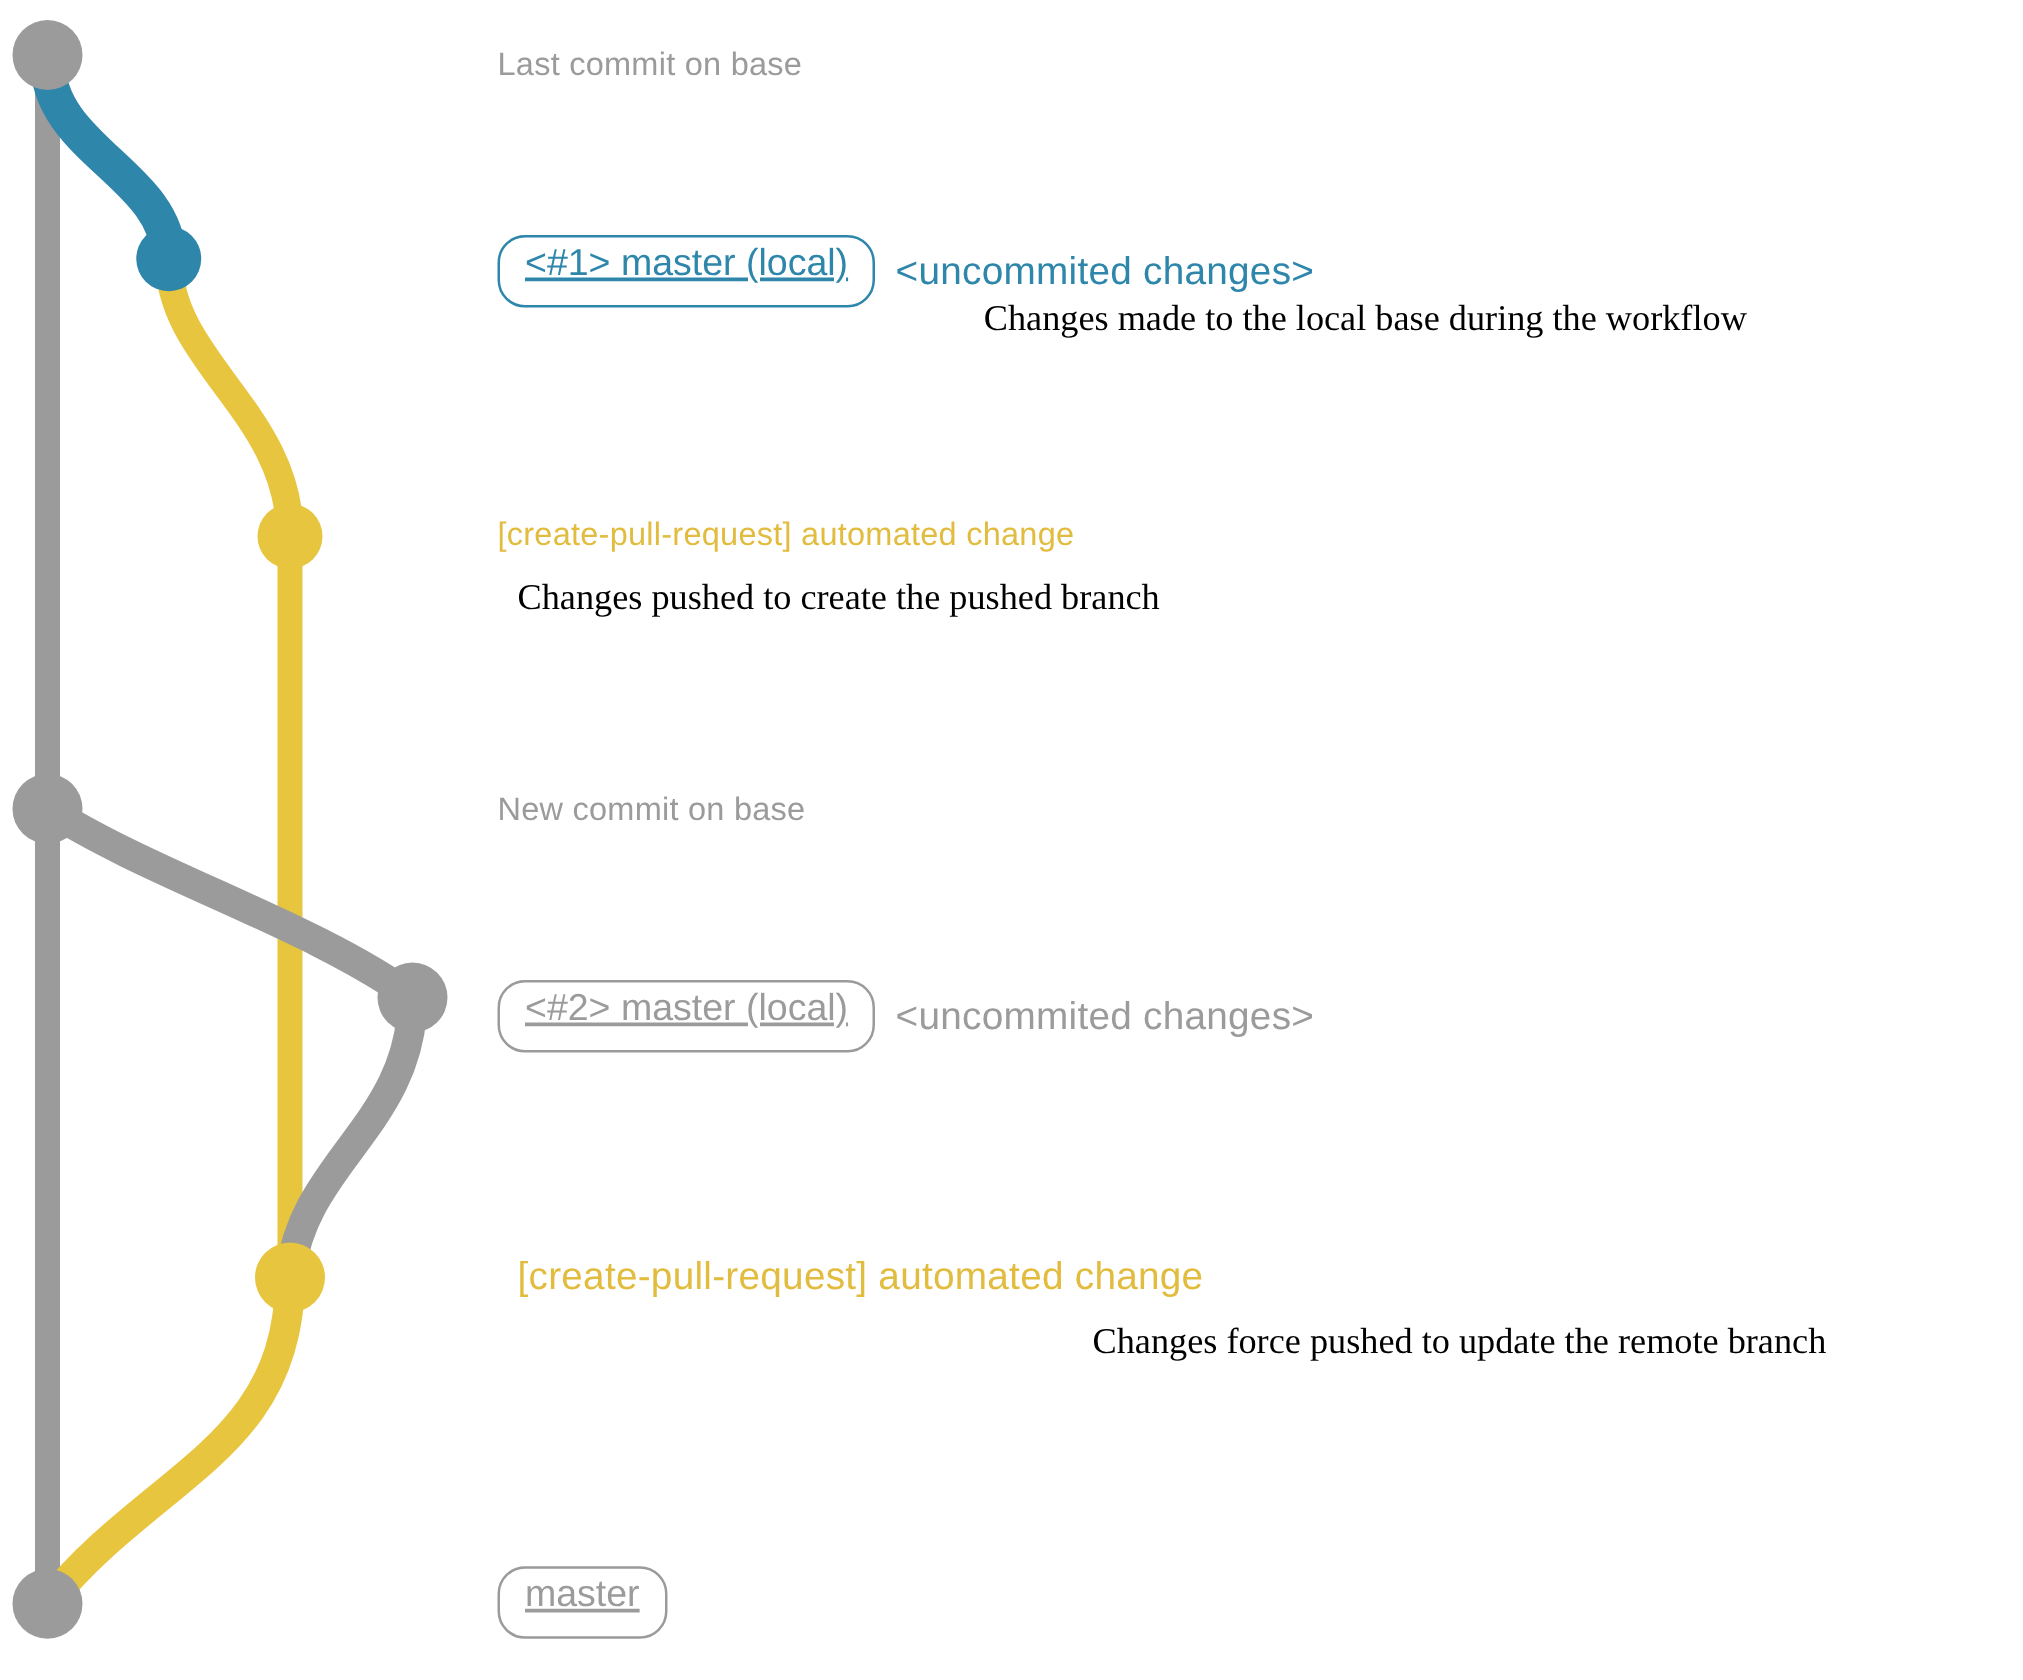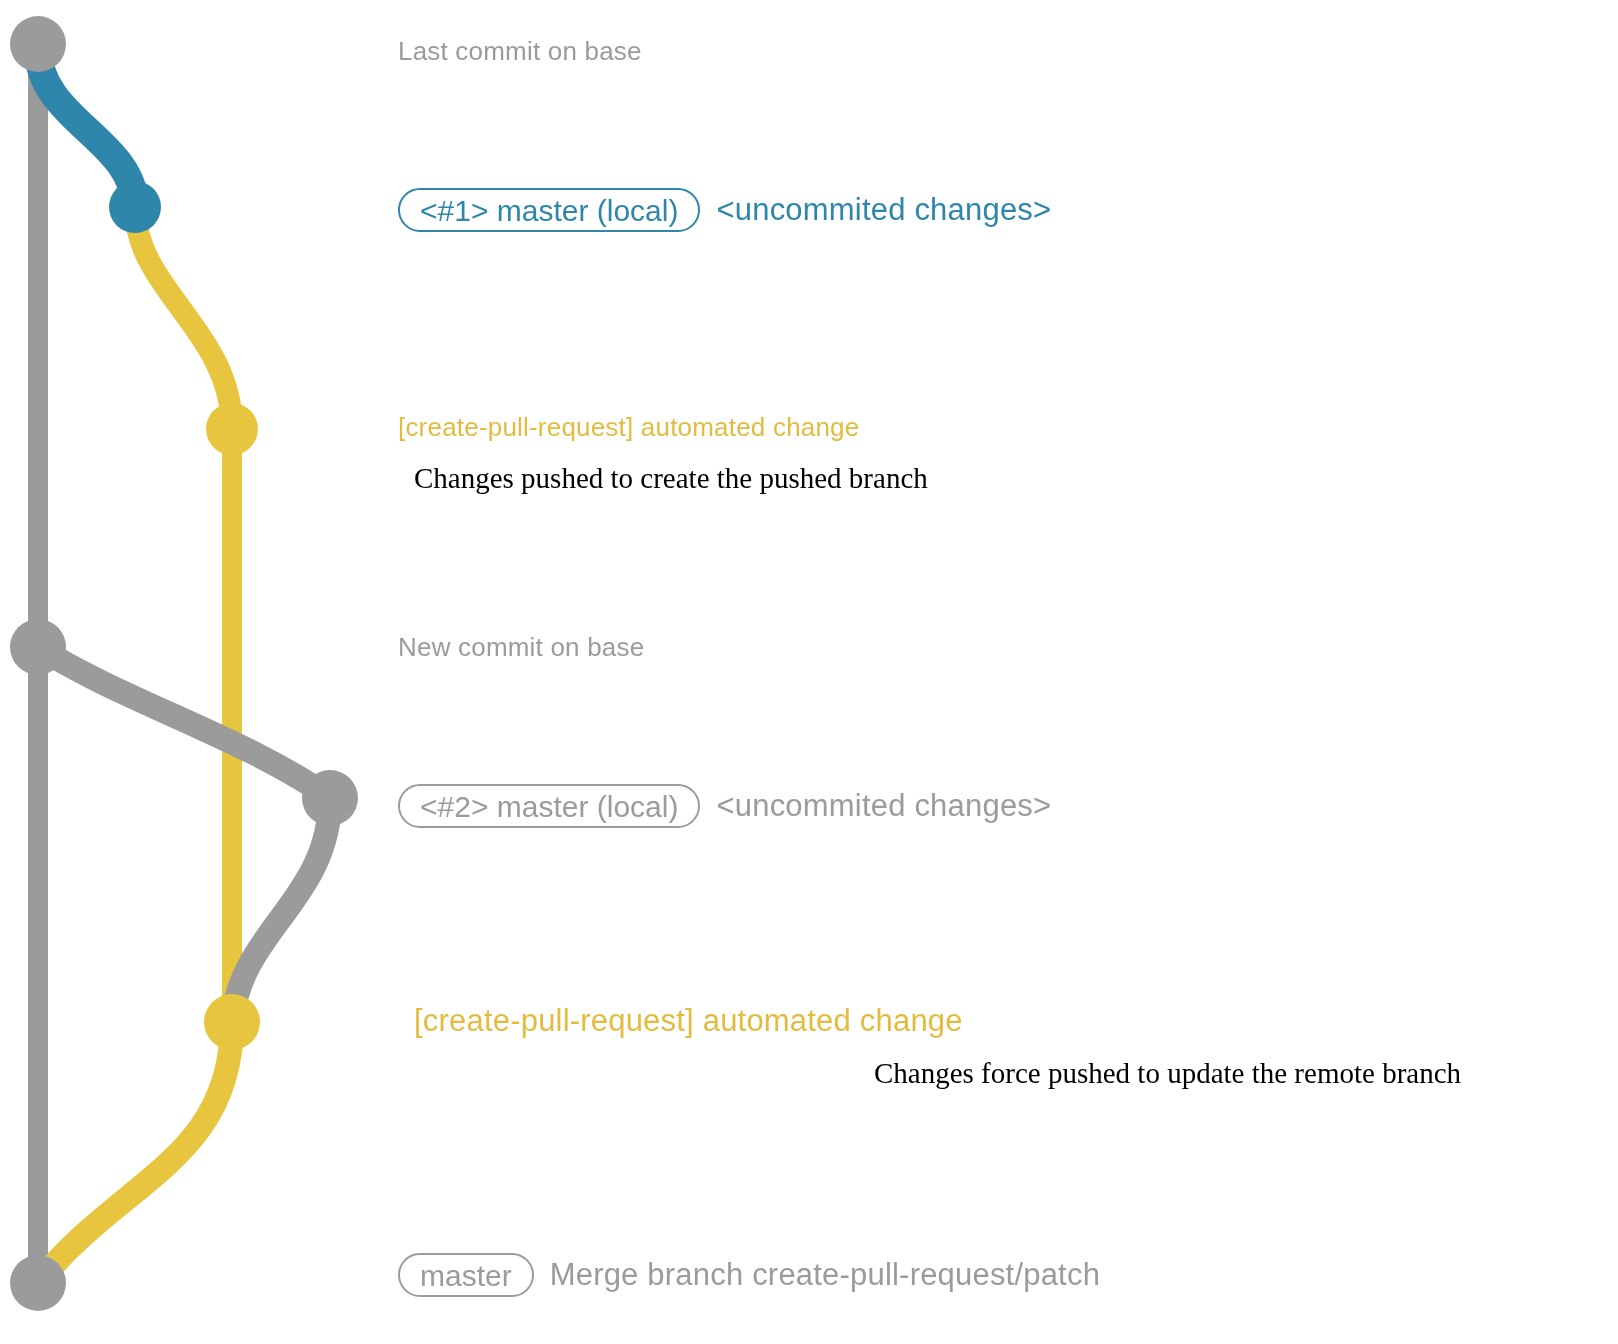--- a/index.html
+++ b/index.html
@@ -42,25 +42,26 @@
   .heading {
     font-family: "Liberation Sans", sans-serif;
     font-size: 26px;
     letter-spacing: 0.2px;
   }
 
   .badge {
     display: inline-block;
     border: 2px solid currentColor;
     border-radius: 22px;
-    padding: 6px 20px 4px 20px;
+    padding: 6px 20px 18px 20px;
     font-family: "Liberation Sans", sans-serif;
     font-size: 30px;
     line-height: 1;
     box-sizing: border-box;
+    text-decoration: underline;
   }
 
   .subject {
     font-family: "Liberation Sans", sans-serif;
     font-size: 31px;
     margin-left: 16px;
     letter-spacing: 0.2px;
   }
 
   .desc {
@@ -106,20 +107,21 @@
 <div class="labels">
 
   <div class="row" style="left:398px; top:36px;">
     <span class="heading c-gray">Last commit on base</span>
   </div>
 
   <div class="row" style="left:398px; top:188px;">
     <span class="badge c-blue">&lt;#1&gt; master (local)</span>
     <span class="subject c-blue">&lt;uncommited changes&gt;</span>
   </div>
+  <div class="desc" style="left:787px; top:239px;">Changes made to the local base during the workflow</div>
 
   <div class="row" style="left:398px; top:412px;">
     <span class="heading c-yellow">[create-pull-request] automated change</span>
   </div>
   <div class="desc" style="left:414px; top:462px;">Changes pushed to create the pushed branch</div>
 
   <div class="row" style="left:398px; top:632px;">
     <span class="heading c-gray">New commit on base</span>
   </div>
 
@@ -128,16 +130,15 @@
     <span class="subject c-gray">&lt;uncommited changes&gt;</span>
   </div>
 
   <div class="row" style="left:398px; top:1003px;">
     <span class="subject c-yellow">[create-pull-request] automated change</span>
   </div>
   <div class="desc" style="left:874px; top:1057px;">Changes force pushed to update the remote branch</div>
 
   <div class="row" style="left:398px; top:1221px;margin-top:32px;">
     <span class="badge c-gray">master</span>
-    <span class="subject c-gray">Merge branch create-pull-request/patch</span>
   </div>
 
 </div>
 
 </body></html>

